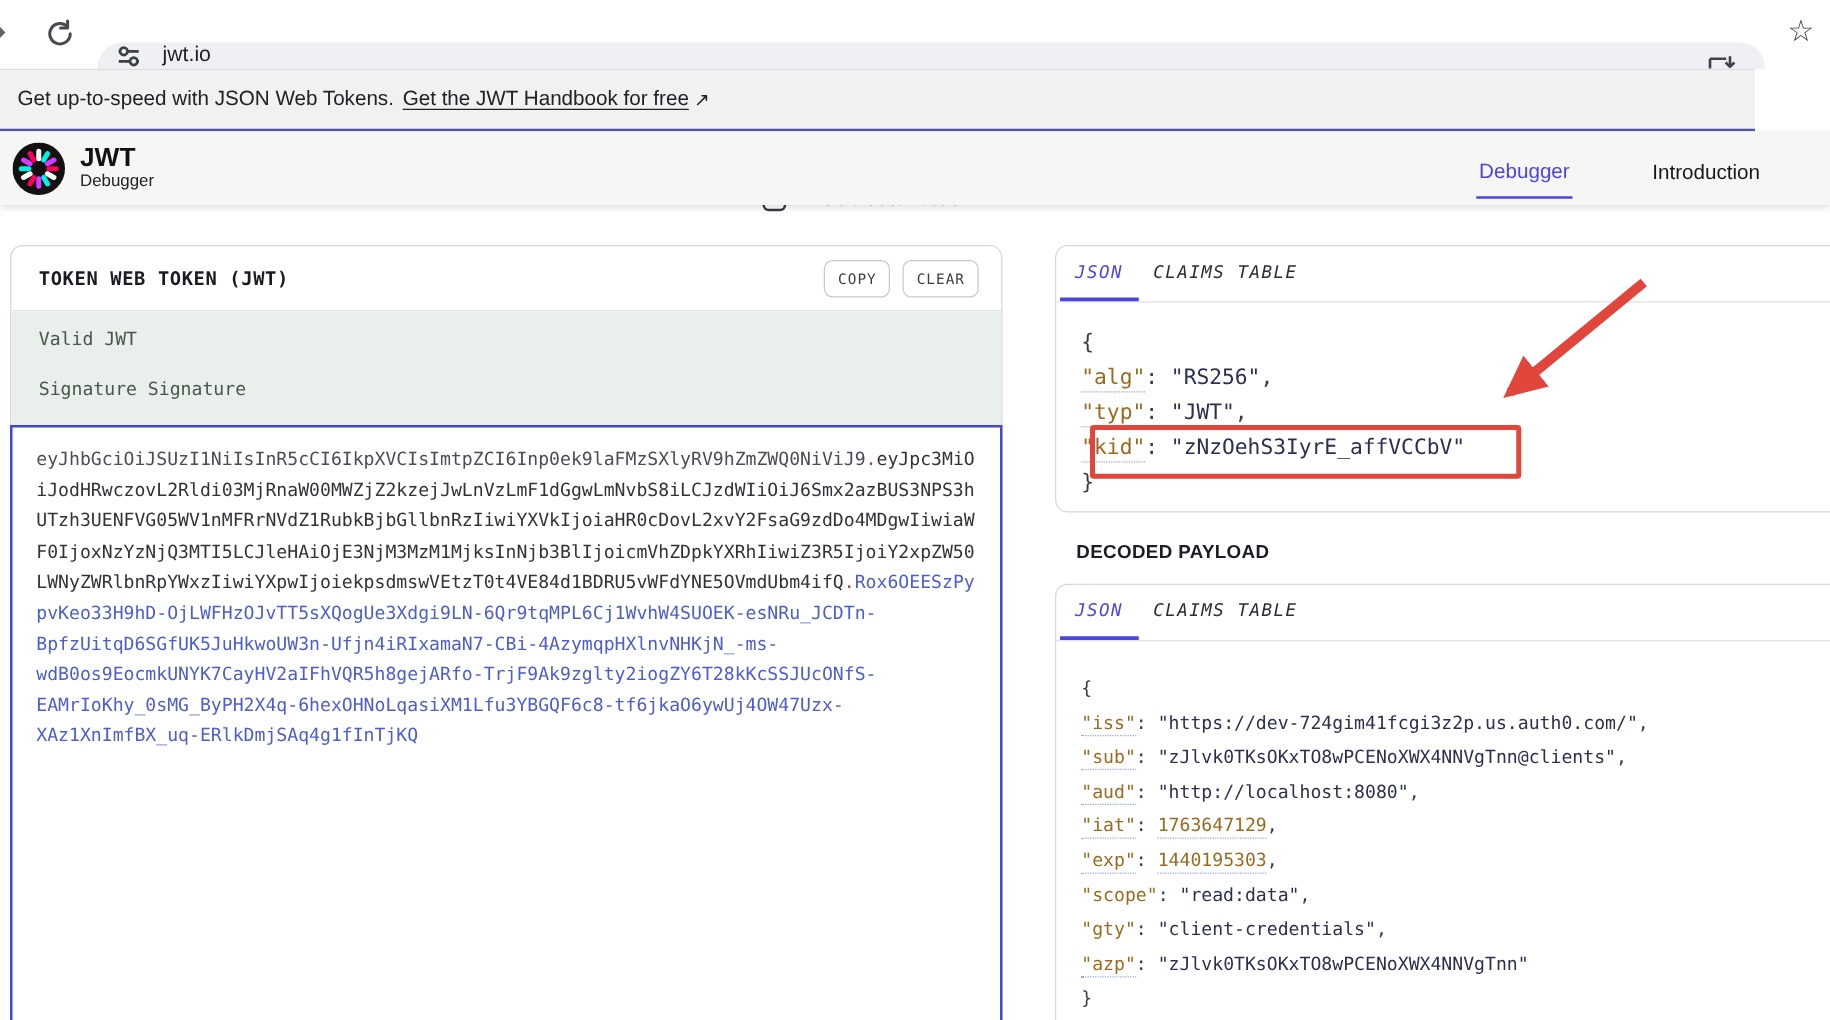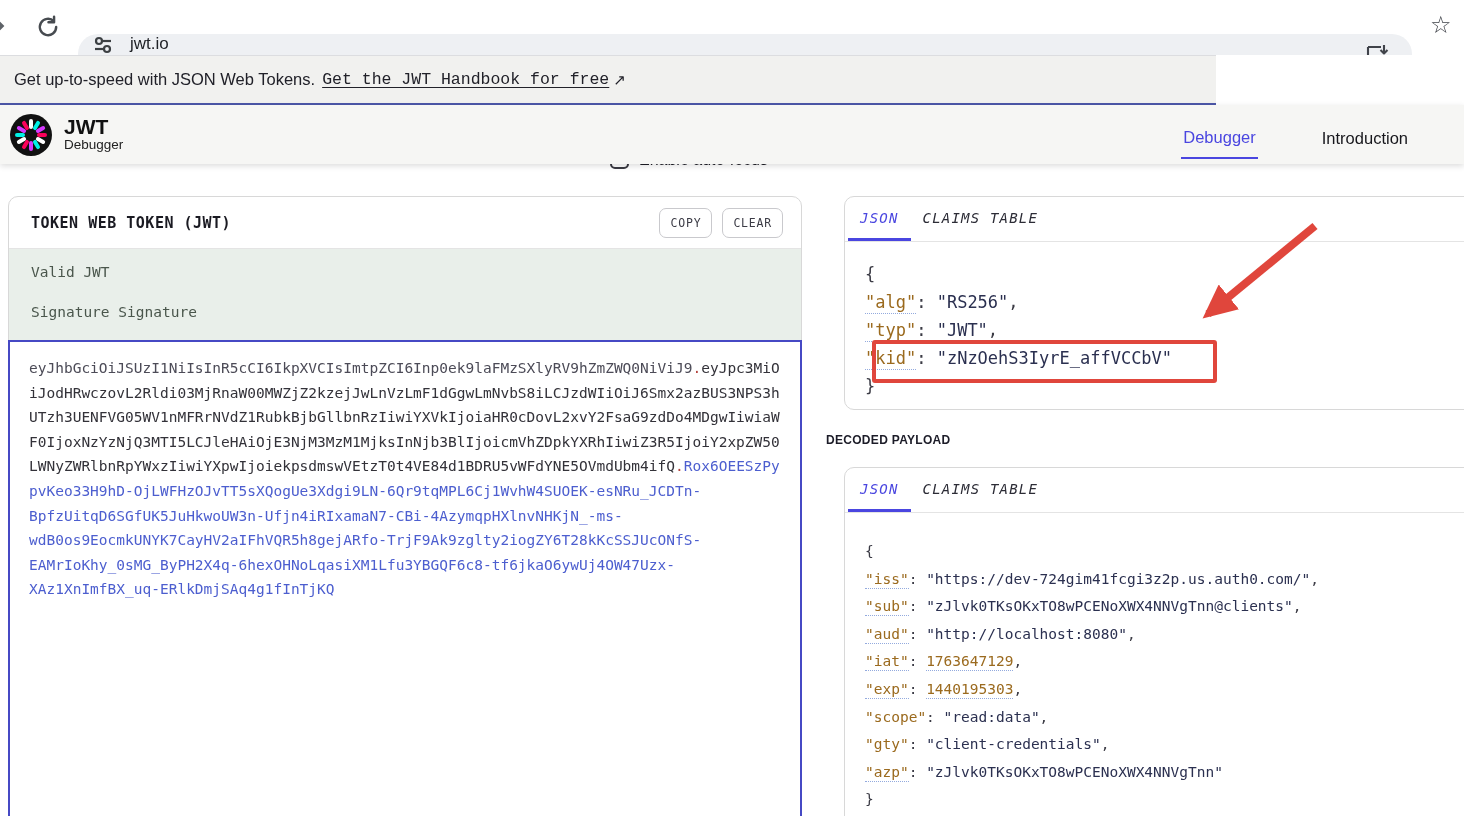--- a/index.html
+++ b/index.html
@@ -11,24 +11,24 @@
   .browser-bar { position:absolute; left:0; top:0; width:1464px; height:55px; background:#fff; overflow:hidden; }
   .nav-arrow { position:absolute; left:-13px; top:13px; font-size:22px; color:#5f6368; }
   .reload-btn { position:absolute; left:34px; top:13px; width:28px; height:28px; color:#474b50; }
   .url-pill { position:absolute; left:78px; top:8px; width:1334px; height:54px; border-radius:20px; background:#eef0f3; display:flex; align-items:flex-start;margin-top:26px; }
   .tune-ic { margin-left:14px; }
   .url-text { margin-left:16px; font-size:17px; color:#1e2025; }
   .install-ic { position:absolute; right:22px; top:8px; }
   .star-ic { position:absolute; left:1430px; top:11px; font-size:24px; color:#40434a; }
 
   
-  .banner { position:absolute; left:0; top:55px; width:1216px; height:50px; background:#f1f1ef;
+  .banner { position:absolute; left:0; top:55px; width:1404px; height:50px; background:#f1f1ef;
     border-top:1px solid #dcdde0; border-bottom:2px solid #4d57a8; display:flex; align-items:center; padding-left:14px;
     font-size:16.5px; color:#212129; }
-  .banner a { color:#212129; font-weight:500; margin-left:7px; text-decoration:underline; text-underline-offset:3px; cursor:pointer;font-family:Liberation Mono, monospace; }
+  .banner a { color:#212129; font-weight:500; margin-left:7px; text-decoration:underline; text-underline-offset:3px; cursor:pointer; }
   .banner .ext { margin-left:4px; font-size:15px; }
 
   
   .site-header { position:absolute; left:0; top:105px; width:1464px; height:59px; background:#f6f6f4; z-index:40;
     box-shadow:0 2px 6px rgba(0,0,0,.14); display:flex; align-items:center; }
   .logo { margin-left:10px; width:42px; height:42px; }
   .logo-txt { margin-left:12px; line-height:1.05; }
   .logo-title { font-size:21px; font-weight:700; color:#111; }
   .logo-sub { font-size:13.5px; color:#222; }
   .hnav { position:absolute; right:54px; top:0; height:59px; display:flex; align-items:center; gap:62px; font-size:16.5px; }
@@ -137,21 +137,21 @@
         </div>
       <div class="json-view json-hdr" id="hdr-json">
           <div><span class="jpunct">{</span></div>
           <div><span class="jpunct">  </span><span class="jkey du">"alg"</span><span class="jpunct">: </span><span class="jstr">"RS256"</span><span class="jpunct">,</span></div>
           <div><span class="jpunct">  </span><span class="jkey du">"typ"</span><span class="jpunct">: </span><span class="jstr">"JWT"</span><span class="jpunct">,</span></div>
           <div><span class="jpunct">  </span><span class="jkey du">"kid"</span><span class="jpunct">: </span><span class="jstr">"zNzOehS3IyrE_affVCCbV"</span></div>
           <div><span class="jpunct">}</span></div>
         </div>
     </div>
 
-    <div class="sec-label" style="left:826px; top:433px; font-size:12px;">DECODED PAYLOAD</div>
+    <div class="sec-label" style="left:861px; top:433px; font-size:15px;">DECODED PAYLOAD</div>
 
     <div class="card" style="left:844px; top:467px; width:636px; height:420px;">
       <div class="tabs" id="pld-tabs">
           <span class="tab active">JSON</span>
           <span class="tab">CLAIMS TABLE</span>
         </div>
       <div class="json-view json-pld" id="pld-json">
           <div><span class="jpunct">{</span></div>
           <div><span class="jpunct">  </span><span class="jkey du">"iss"</span><span class="jpunct">: </span><span class="jstr">"https://dev-724gim41fcgi3z2p.us.auth0.com/"</span><span class="jpunct">,</span></div>
           <div><span class="jpunct">  </span><span class="jkey du">"sub"</span><span class="jpunct">: </span><span class="jstr">"zJlvk0TKsOKxTO8wPCENoXWX4NNVgTnn@clients"</span><span class="jpunct">,</span></div>

